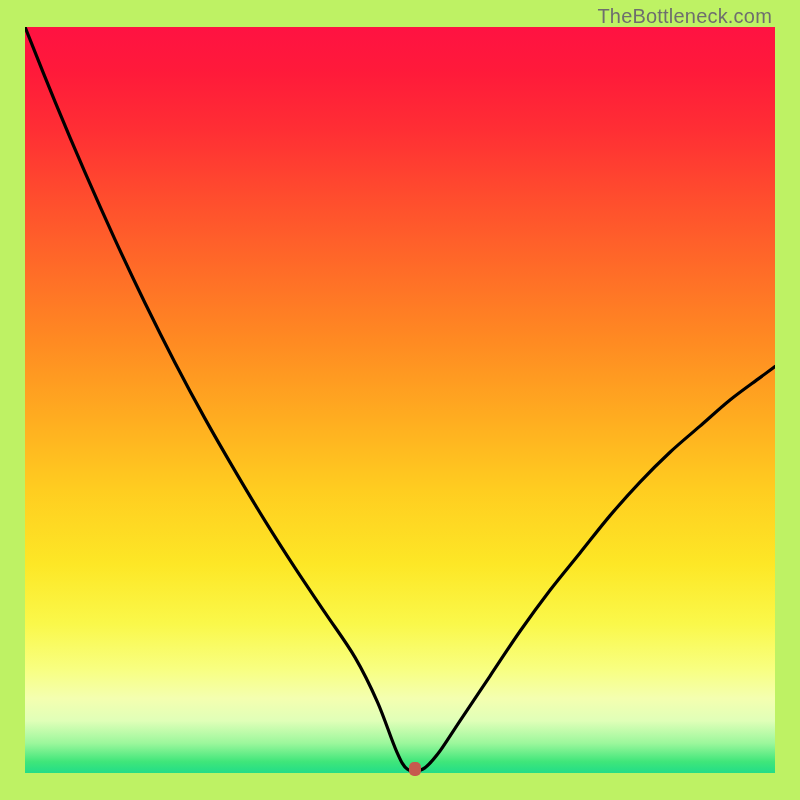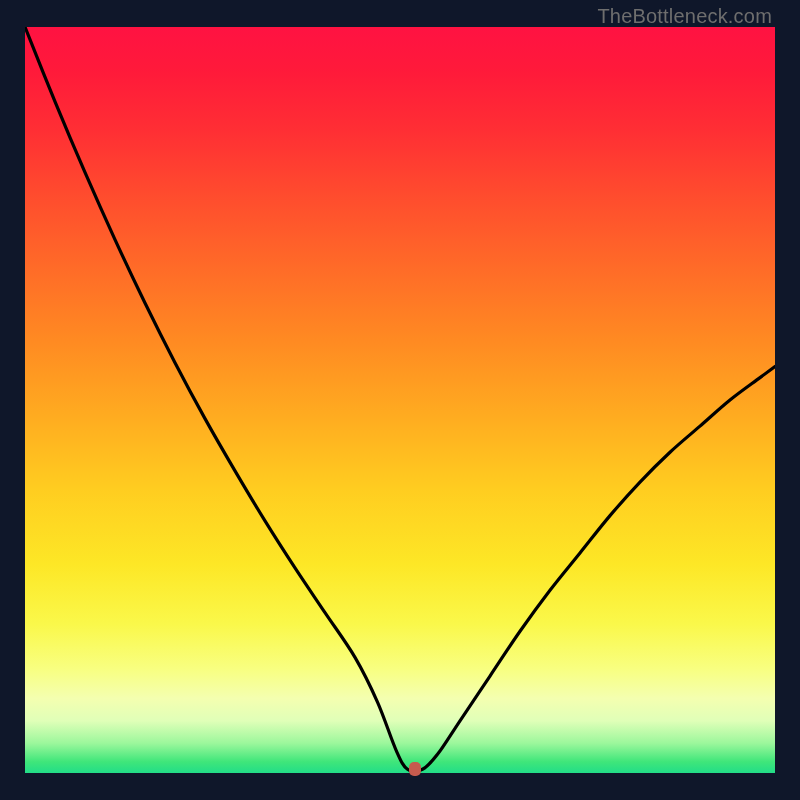--- a/index.html
+++ b/index.html
@@ -10,21 +10,21 @@
     background: #000;
     overflow: hidden;
     font-family: Arial, Helvetica, sans-serif;
   }
   .frame {
     position: absolute;
     left: 0;
     top: 0;
     width: 800px;
     height: 800px;
-    background: #0f172a;
+    background: #bef264;
     text-decoration: underline;
   }
   .plot {
     position: absolute;
     left: 25px;
     top: 27px;
     width: 750px;
     height: 746px;
     
     background: linear-gradient(

